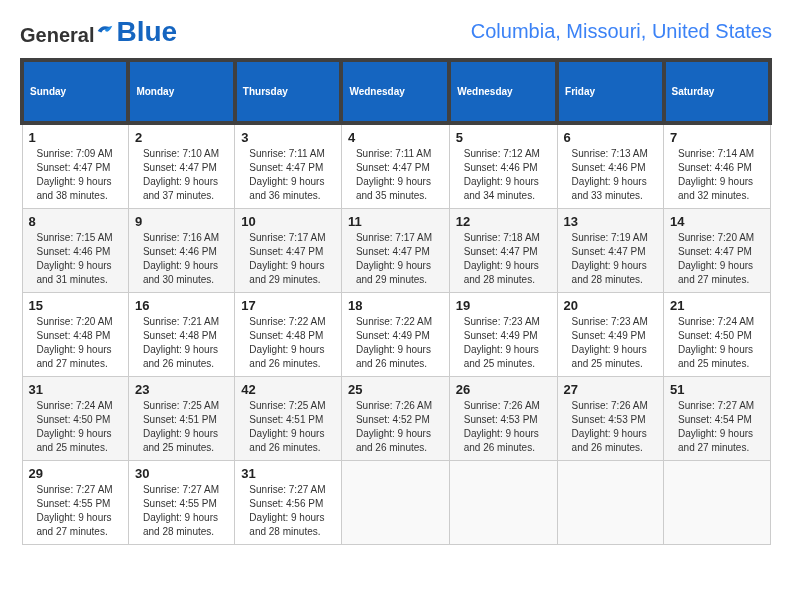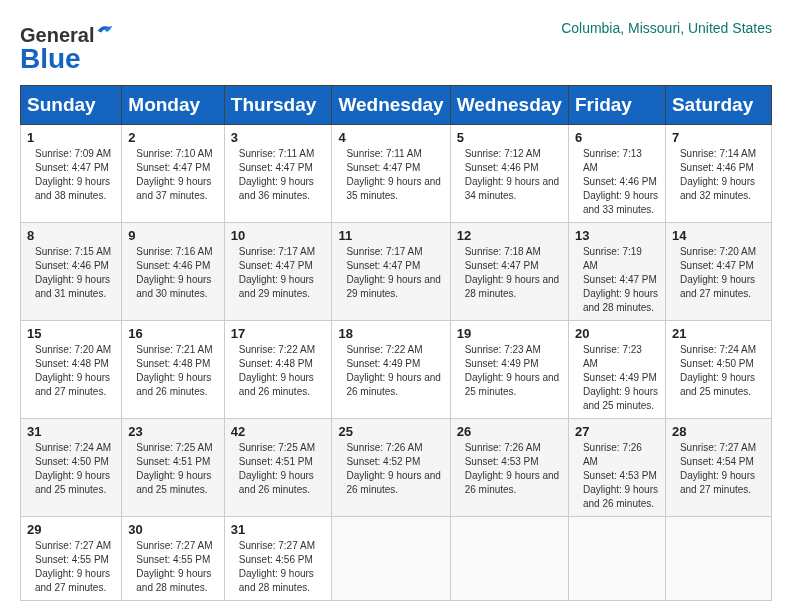--- a/index.html
+++ b/index.html
@@ -11,52 +11,52 @@
       padding: 20px;
     }
     .header-area {
       display: flex;
       align-items: flex-start;
       justify-content: space-between;
       margin-bottom: 10px;
     }
     .logo {
       display: flex;
-      flex-direction: column;
+      flex-direction: row;
       align-items: flex-start;
     }
     .title-area {
       text-align: right;
     }
     .title-area h1 {
       font-size: 32px;
       font-weight: bold;
       color: #222;
       line-height: 1.1;
     }
     .title-area h2 {
-      font-size: 14px;
+      font-size: 20px;
       font-weight: normal;
-      color: #0f766e;
+      color: #3b82f6;
     }
     .calendar {
       width: 100%;
       border-collapse: collapse;
       font-size: 11px;
     }
     .calendar thead tr {
       background-color: #1565c0;
       color: white;
     }
     .calendar thead th {
-      padding: 8px 6px;
+      padding: 24px 6px;
       text-align: left;
-      font-size: 19px;
+      font-size: 10px;
       font-weight: bold;
-      border: 1px solid #404040;
+      border: 4px solid #404040;
     }
     .calendar tbody tr {
       background: #fff;
     }
     .calendar tbody tr:nth-child(even) {
       background: #f5f5f5;
     }
     .calendar tbody td {
       border: 1px solid #ccc;
       padding: 5px 6px;
@@ -339,21 +339,21 @@
       </td>
         <td>
         <span class="day-number">27</span>
         <div class="day-info">
           Sunrise: 7:26 AM<br>
           Sunset: 4:53 PM<br>
           Daylight: 9 hours and 26 minutes.
         </div>
       </td>
         <td>
-        <span class="day-number">28</span>
+        <span class="day-number">51</span>
         <div class="day-info">
           Sunrise: 7:27 AM<br>
           Sunset: 4:54 PM<br>
           Daylight: 9 hours and 27 minutes.
         </div>
       </td>
       </tr>
       <tr>
         <td>
         <span class="day-number">29</span>

